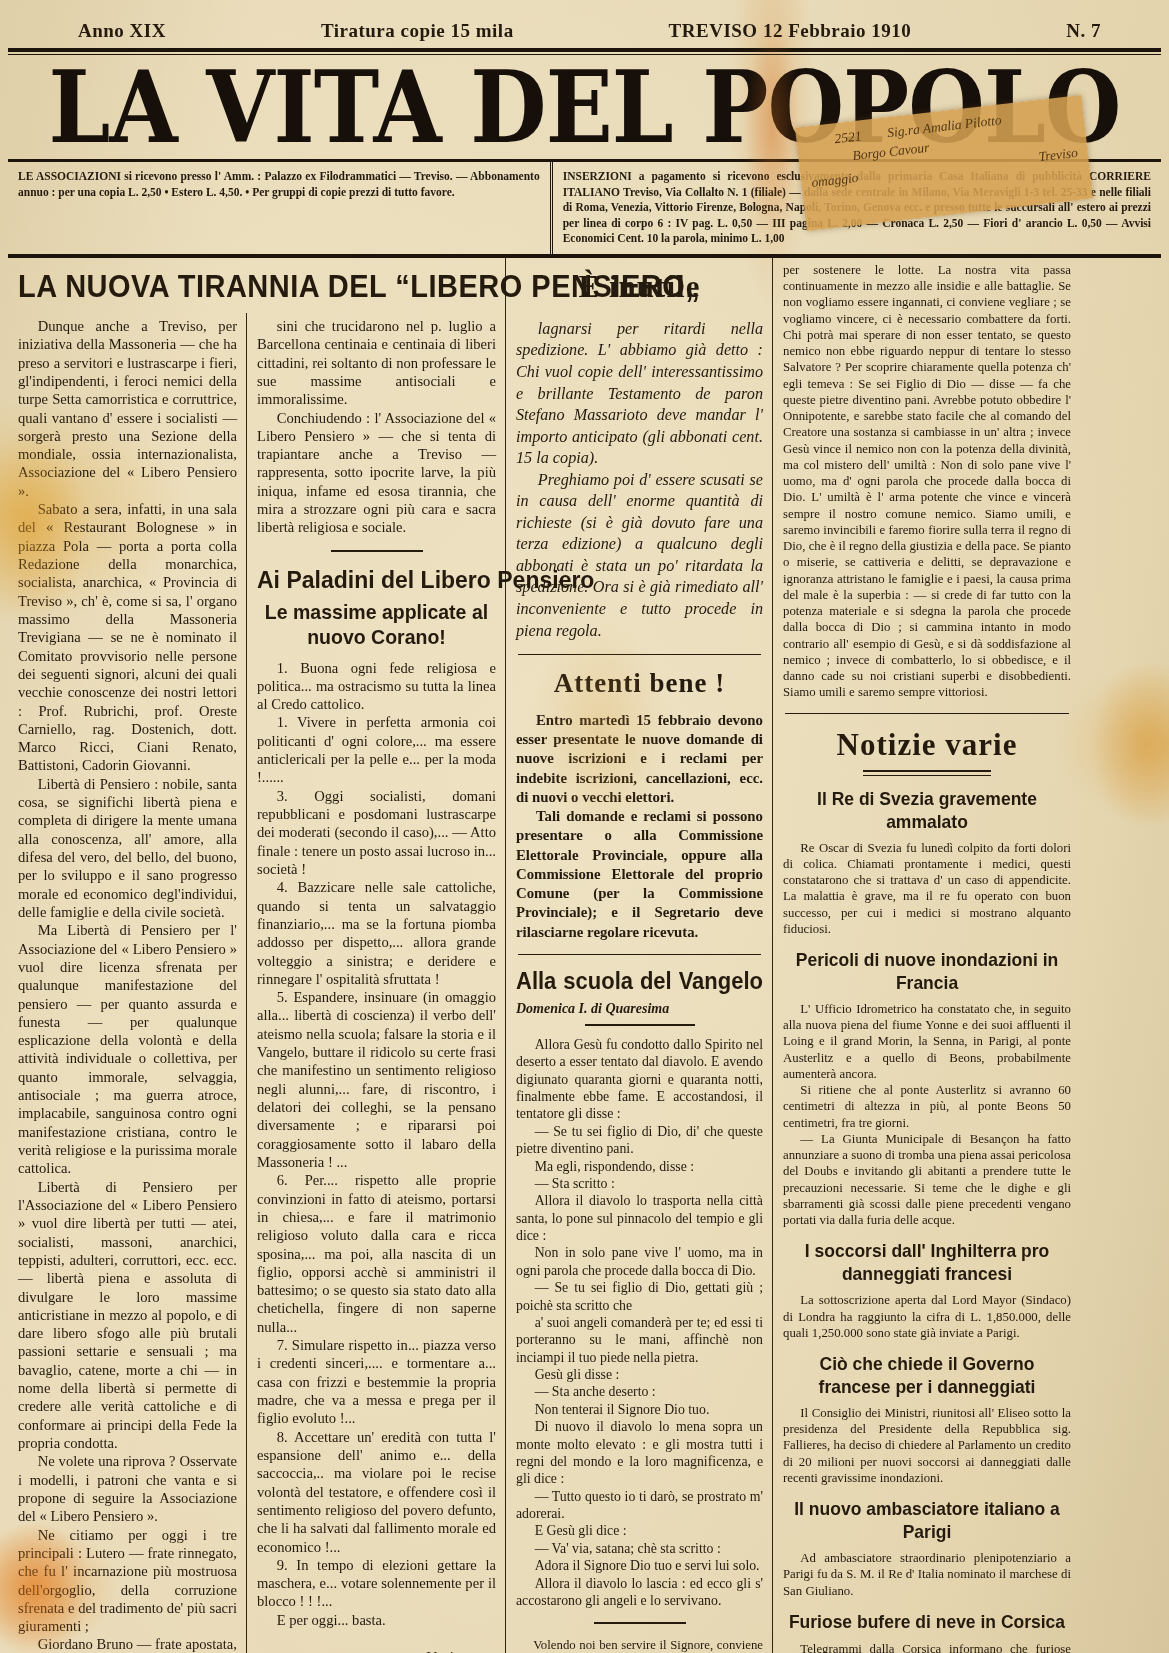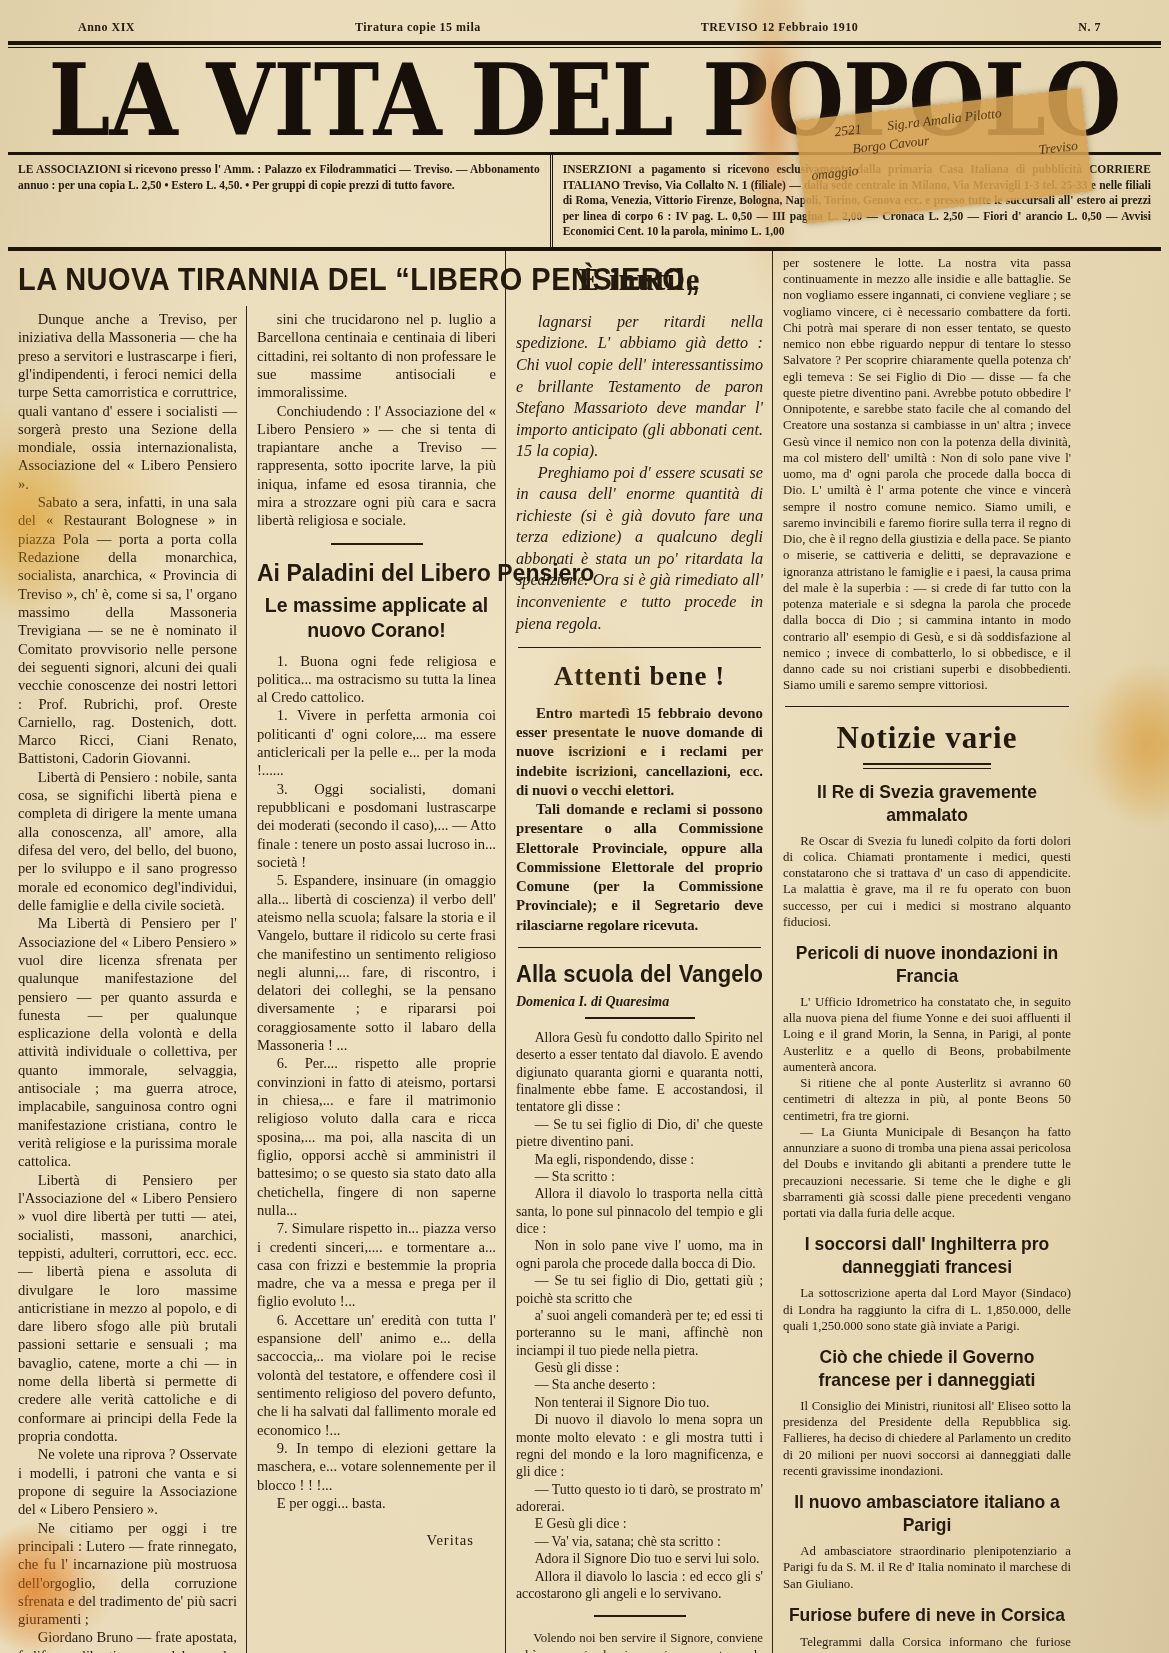--- a/index.html
+++ b/index.html
@@ -8,21 +8,21 @@
     background:
       radial-gradient(ellipse 260px 160px at 1% 31%, rgba(222,160,40,.38), rgba(222,160,40,0) 70%),
       radial-gradient(ellipse 160px 120px at 100% 45%, rgba(216,150,40,.35), rgba(216,150,40,0) 70%),
       radial-gradient(ellipse 120px 90px at 3% 96%, rgba(226,130,30,.45), rgba(226,130,30,0) 70%),
       radial-gradient(ellipse 60px 300px at 66% 6%, rgba(210,120,30,.28), rgba(210,120,30,0) 70%),
       radial-gradient(ellipse 900px 1400px at 50% 50%, rgba(255,250,230,.25), rgba(0,0,0,0) 80%),
       linear-gradient(100deg,#dfcfa8 0%,#eadcba 18%,#e7d9b6 55%,#e3d3ac 85%,#d7c69d 100%);}
   .stain{position:absolute;pointer-events:none;}
   
   .topline{display:flex;justify-content:space-between;align-items:baseline;
-    padding:20px 68px 6px 78px;font-weight:bold;font-size:12px;}
+    padding:20px 68px 6px 78px;font-weight:bold;font-size:19px;}
   .topline .tl{letter-spacing:.5px;}
   .rule-double{margin:0 8px;border-top:4px solid #1d150b;border-bottom:1px solid #1d150b;height:2px;}
   .mast{position:relative;text-align:center;padding:6px 0 2px 0;}
   .mast-title{font-family:"DejaVu Serif",serif;font-weight:bold;font-size:88px;line-height:1.05;
     letter-spacing:-1px;white-space:nowrap;color:#17100a;transform:scaleY(1.12);}
   .addr-label{position:absolute;top:56px;left:800px;width:268px;height:88px;
     background:rgba(213,160,82,.88);box-shadow:0 0 6px rgba(90,60,20,.4);
     transform:rotate(-6.5deg);padding:8px 10px;font-size:13.5px;color:#503613;
     font-style:italic;text-align:left;}
   .addr-label .r1{display:flex;gap:26px;padding-left:28px;}
@@ -121,24 +121,25 @@
               <p class="para">sini che trucidarono nel p. luglio a Barcellona centinaia e centinaia di liberi cittadini, rei soltanto di non professare le sue massime antisociali e immoralissime.</p>
               <p class="para">Conchiudendo : l' Associazione del « Libero Pensiero » — che si tenta di trapiantare anche a Treviso — rappresenta, sotto ipocrite larve, la più iniqua, infame ed esosa tirannia, che mira a strozzare ogni più cara e sacra libertà religiosa e sociale.</p>
             </div>
           <hr class="hr-short">
           <div class="h-cond">Ai Paladini del Libero Pensiero</div>
           <div class="h-cond2">Le massime applicate al nuovo Corano!</div>
           <div>
               <p class="para">1. Buona ogni fede religiosa e politica... ma ostracismo su tutta la linea al Credo cattolico.</p>
               <p class="para">1. Vivere in perfetta armonia coi politicanti d' ogni colore,... ma essere anticlericali per la pelle e... per la moda !......</p>
               <p class="para">3. Oggi socialisti, domani repubblicani e posdomani lustrascarpe dei moderati (secondo il caso),... — Atto finale : tenere un posto assai lucroso in... società !</p>
+              <p class="para">4. Bazzicare nelle sale cattoliche, quando si tenta un salvataggio finanziario,... ma se la fortuna piomba addosso per dispetto,... allora grande volteggio a sinistra; e deridere e rinnegare l' ospitalità sfruttata !</p>
               <p class="para">5. Espandere, insinuare (in omaggio alla... libertà di coscienza) il verbo dell' ateismo nella scuola; falsare la storia e il Vangelo, buttare il ridicolo su certe frasi che manifestino un sentimento religioso negli alunni,... fare, di riscontro, i delatori dei colleghi, se la pensano diversamente ; e ripararsi poi coraggiosamente sotto il labaro della Massoneria ! ...</p>
               <p class="para">6. Per.... rispetto alle proprie convinzioni in fatto di ateismo, portarsi in chiesa,... e fare il matrimonio religioso voluto dalla cara e ricca sposina,... ma poi, alla nascita di un figlio, opporsi acchè si amministri il battesimo; o se questo sia stato dato alla chetichella, fingere di non saperne nulla...</p>
               <p class="para">7. Simulare rispetto in... piazza verso i credenti sinceri,.... e tormentare a... casa con frizzi e bestemmie la propria madre, che va a messa e prega per il figlio evoluto !...</p>
-              <p class="para">6. Accettare un' eredità con tutta l' espansione dell' animo e... della saccoccia,.. ma violare poi le recise volontà del testatore, e offendere così il sentimento religioso del povero defunto, che li ha salvati dal fallimento morale ed economico !...</p>
+              <p class="para">8. Accettare un' eredità con tutta l' espansione dell' animo e... della saccoccia,.. ma violare poi le recise volontà del testatore, e offendere così il sentimento religioso del povero defunto, che li ha salvati dal fallimento morale ed economico !...</p>
               <p class="para">9. In tempo di elezioni gettare la maschera, e... votare solennemente per il blocco ! ! !...</p>
               <p class="para">E per oggi... basta.</p>
             </div>
           <div class="sig">Veritas</div>
 
         </div>
       </div>
     </section>
 
     <section class="col bl col3">

